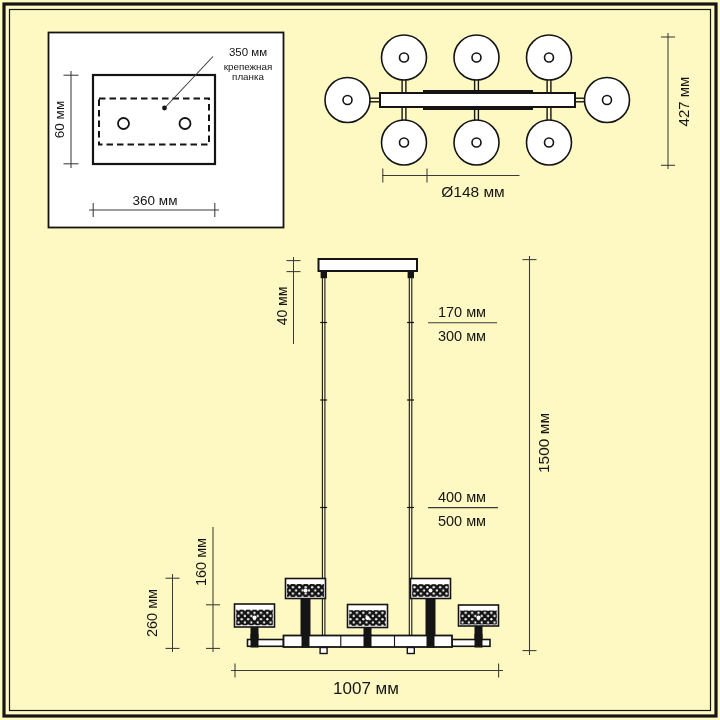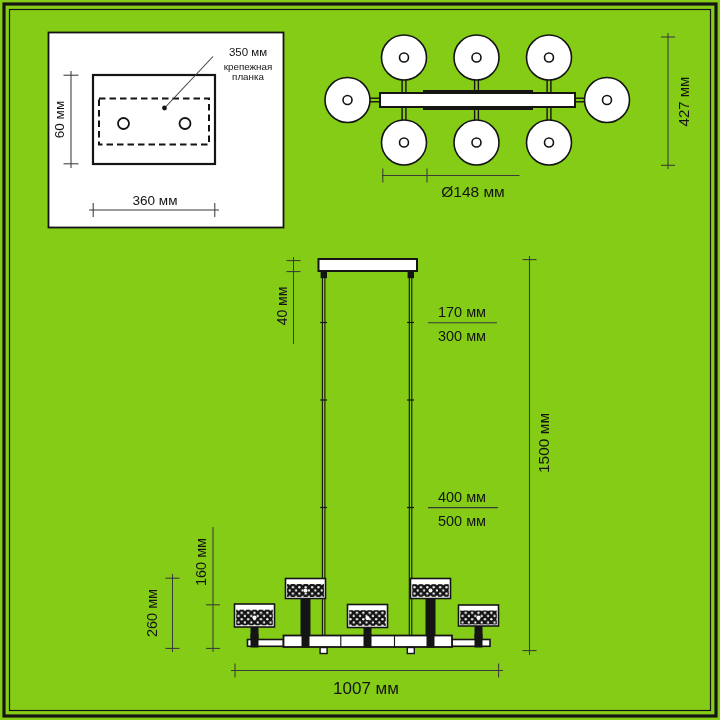--- a/index.html
+++ b/index.html
@@ -1,16 +1,16 @@
 <!DOCTYPE html>
 <html><head>
 <meta charset="utf-8">
 <style>
   html,body{margin:0;padding:0;background:#ffffff;}
-  #canvas{width:720px;height:720px;position:relative;background:#84cc16;overflow:hidden;}
+  #canvas{width:720px;height:720px;position:relative;background:#fef9c3;overflow:hidden;}
   svg{display:block;}
   svg text{font-family:"Liberation Sans",sans-serif;fill:#141414;}
   .ink{stroke:#141414;fill:none;stroke-linecap:butt;}
   .fw{fill:#ffffff;}
   .fb{fill:#141414;stroke:none;}
   .w1{stroke-width:1.1}.w12{stroke-width:1.2}.w14{stroke-width:1.4}
   .w16{stroke-width:1.6}.w18{stroke-width:1.8}.w2{stroke-width:2}
   .w22{stroke-width:2.2}.w3{stroke-width:3}.w32{stroke-width:3.2}
   .dim{stroke:#3a3a3a;stroke-width:1.05;fill:none;}
   .t95{font-size:9.8px}.t11{font-size:11.5px}.t135{font-size:13.5px}

